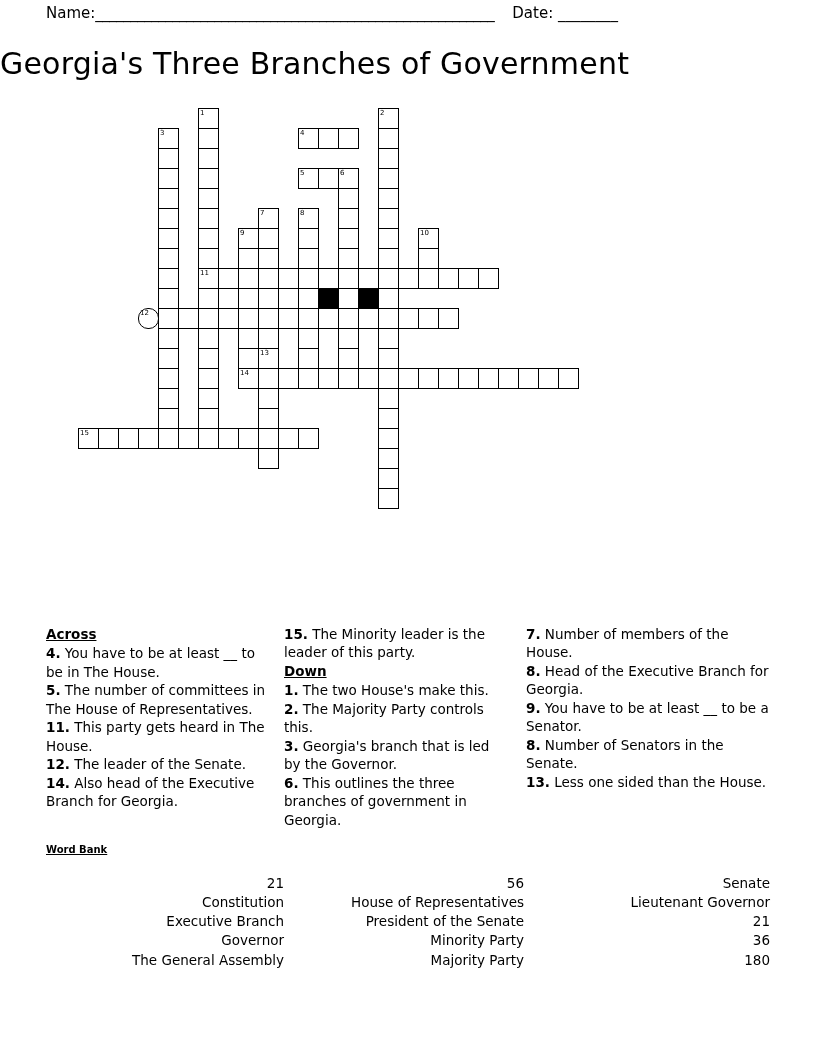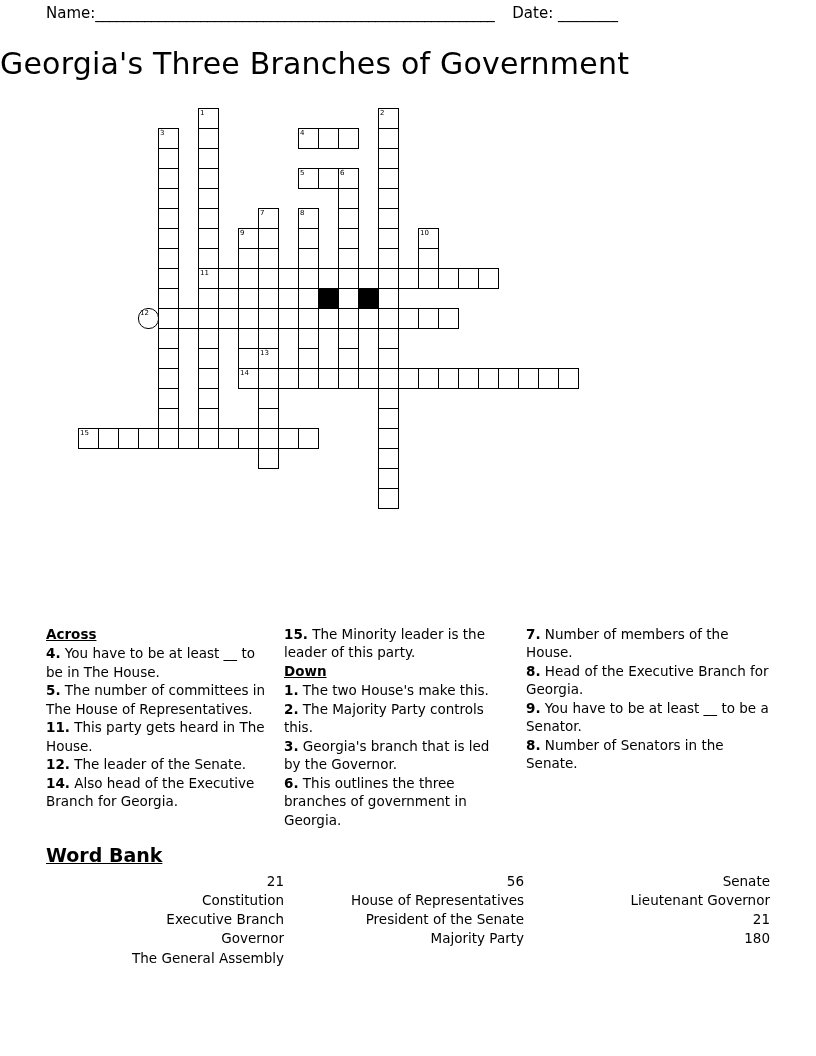--- a/index.html
+++ b/index.html
@@ -113,24 +113,24 @@
   .clue b { font-weight: bold; }
 
   
   #wordbank {
     position: absolute;
     top: 844px;
     left: 46px;
     width: 724px;
   }
   #wordbank .wb-heading {
-    font-size: 19px;
+    font-size: 10px;
     font-weight: bold;
     text-decoration: underline;
-    margin-bottom: 6px;
+    margin-bottom: 19px;
   }
   .wb-cols {
     position: relative;
     display: flex;
     text-align: right;
   }
   .wb-col {
     font-size: 13.5px;
     line-height: 1.42;
   }
@@ -345,41 +345,44 @@
         <span class="clue"><b>1.</b> The two House's make this.</span>
         <span class="clue"><b>2.</b> The Majority Party controls this.</span>
         <span class="clue"><b>3.</b> Georgia's branch that is led by the Governor.</span>
         <span class="clue"><b>6.</b> This outlines the three branches of government in Georgia.</span>
       </div>
     <div class="clue-col c3">
         <span class="clue"><b>7.</b> Number of members of the House.</span>
         <span class="clue"><b>8.</b> Head of the Executive Branch for Georgia.</span>
         <span class="clue"><b>9.</b> You have to be at least __ to be a Senator.</span>
         <span class="clue"><b>8.</b> Number of Senators in the Senate.</span>
+        <span class="clue"><b>13.</b> Less one sided than the House.</span>
       </div>
   </div>
 
   <div id="wordbank">
     <div class="wb-heading">Word Bank</div>
     <div class="wb-cols">
       <div class="wb-col w1">
           <span class="wb-item">21</span>
           <span class="wb-item">Constitution</span>
           <span class="wb-item">Executive Branch</span>
           <span class="wb-item">Governor</span>
           <span class="wb-item">The General Assembly</span>
         </div>
       <div class="wb-col w2">
           <span class="wb-item">56</span>
           <span class="wb-item">House of Representatives</span>
           <span class="wb-item">President of the Senate</span>
+          <span class="wb-item">Minority Party</span>
           <span class="wb-item">Majority Party</span>
         </div>
       <div class="wb-col w3">
           <span class="wb-item">Senate</span>
           <span class="wb-item">Lieutenant Governor</span>
           <span class="wb-item">21</span>
+          <span class="wb-item">36</span>
           <span class="wb-item">180</span>
         </div>
     </div>
   </div>
 
 </div>
 
 </body></html>

